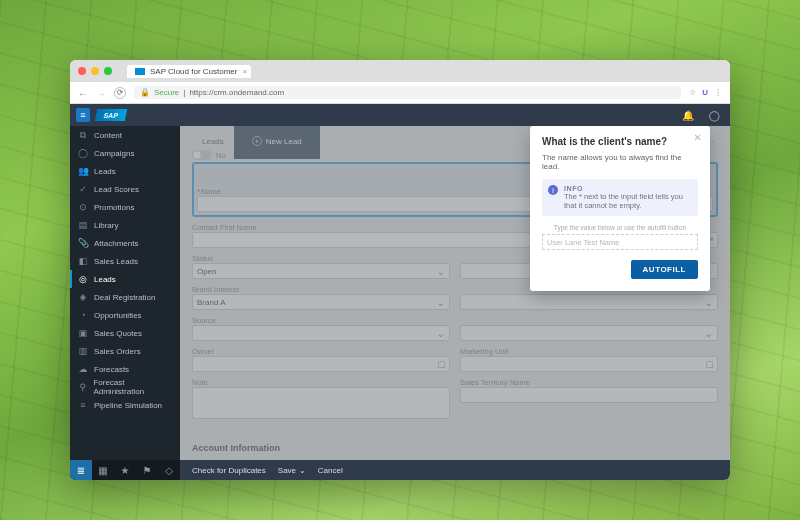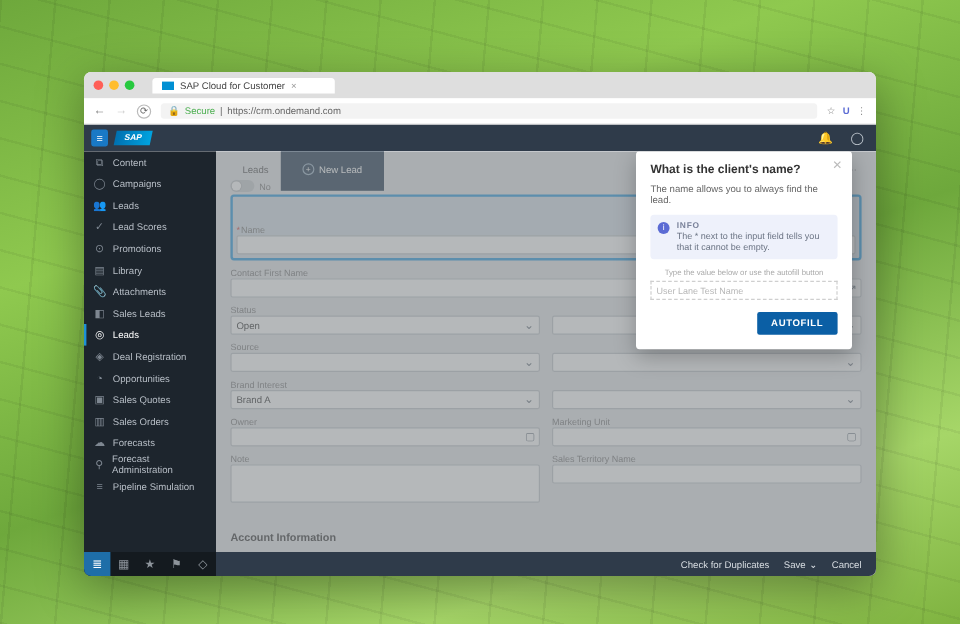--- a/index.html
+++ b/index.html
@@ -14,21 +14,21 @@
   }
   .browser-window {
     position: absolute; left: 70px; top: 60px; width: 660px; height: 420px;
     background: #ffffff; border-radius: 6px; box-shadow: 0 10px 40px rgba(0,0,0,0.35);
     display: flex; flex-direction: column; overflow: hidden;
   }
   
   .titlebar { height: 22px; background: #dedede; display:flex; align-items:center; padding:0 8px; gap:5px; font-size:9px; color:#555;}
   .traffic { width:8px; height:8px; border-radius:50%; }
   .t-red{background:#ff5f56;} .t-yel{background:#ffbd2e;} .t-grn{background:#27c93f;}
-  .tab { margin-left:10px; background:#fff; padding:2px 32px 2px 8px; border-radius:3px 3px 0 0; display:flex; align-items:center; gap:5px; font-size:8px; color:#444;}
+  .tab { margin-left:10px; background:#fff; padding:2px 4px 2px 8px; border-radius:3px 3px 0 0; display:flex; align-items:center; gap:5px; font-size:8px; color:#444;}
   .sap-fav { width:10px; height:7px; background:#008fd3; }
   
   .urlbar { height:22px; background:#fff; border-bottom:1px solid #ddd; display:flex; align-items:center; padding:0 8px; gap:8px; font-size:8px; color:#666;}
   .circ-btn { width:12px; height:12px; border:1px solid #bbb; border-radius:50%; display:flex; align-items:center; justify-content:center; font-size:8px;}
   .arrow { color:#777; font-size:10px;}
   .urlfield { flex:1; background:#f3f3f3; border-radius:3px; padding:2px 6px; display:flex; align-items:center; gap:4px;}
   .lock { color:#4caf50; font-size:8px;}
   .secure { color:#4caf50; }
   .righticons { display:flex; gap:6px; color:#888;}
   
@@ -66,21 +66,21 @@
   .textarea { height:32px; }
   .two-col { display:flex; gap:10px;}
   .two-col > div { flex:1; }
   .highlight-field { border:2px solid #3aa3e3; border-radius:3px; padding:3px; background:rgba(58,163,227,0.08);}
   .highlight-field .field-label { margin-top:20px;}
   .section-heading { margin-top:24px; font-weight:bold; color:#4a4a4a; font-size:9px;}
   .toggle-no { display:inline-flex; align-items:center; gap:4px; }
   .toggle-track { width:20px; height:10px; background:#cfd3d6; border-radius:5px; position:relative;}
   .toggle-knob { width:8px; height:8px; background:#fff; border-radius:50%; position:absolute; left:1px; top:1px; box-shadow:0 0 1px rgba(0,0,0,0.4);}
   
-  .bottombar { position:absolute; left:0; right:0; bottom:0; height:20px; background:#2f3b4a; color:#d8dde2; font-size:8px; display:flex; align-items:center; justify-content:flex-end; gap:12px; padding:0 12px;}
+  .bottombar { position:absolute; left:0; right:0; bottom:0; height:20px; background:#2f3b4a; color:#d8dde2; font-size:8px; display:flex; align-items:center; justify-content:flex-start; gap:12px; padding:0 12px;}
   .bottombar span { display:flex; align-items:center; gap:3px;}
   
   .popover { position:absolute; top:0; right:20px; width:180px; background:#fff; box-shadow:0 6px 18px rgba(0,0,0,0.25); border-radius:3px; padding:10px 12px 12px 12px; z-index:5;}
   .pop-close { position:absolute; top:6px; right:8px; color:#bbb; font-size:10px; }
   .pop-title { font-weight:bold; font-size:10px; color:#333; margin-bottom:6px;}
   .pop-sub { font-size:8px; color:#666; margin-bottom:8px;}
   .infobox { background:#eef1fb; border-radius:3px; padding:6px 8px 6px 22px; font-size:7.5px; color:#6b7484; position:relative; margin-bottom:8px;}
   .infobox .info-icon { position:absolute; left:6px; top:6px; width:10px; height:10px; border-radius:50%; background:#5b6bd4; color:#fff; font-size:7px; display:flex; align-items:center; justify-content:center;}
   .infobox .info-label { color:#7a829a; letter-spacing:0.6px; font-weight:bold; font-size:7px;}
   .pop-hint { text-align:center; font-size:6.5px; color:#aaa; margin-bottom:3px;}
@@ -251,35 +251,35 @@
             </div>
           </div>
           <div>
             <div class="field-label">&nbsp;</div>
             <div class="textfield select"></div>
           </div>
         </div>
 
         <div class="two-col">
           <div>
-            <div class="field-label">Source</div>
-            <div class="textfield select"></div>
-          </div>
-          <div>
-            <div class="field-label">&nbsp;</div>
-            <div class="textfield select"></div>
-          </div>
-        </div>
-
-        <div class="two-col">
-          <div>
             <div class="field-label">Brand Interest</div>
             <div class="textfield select">
               <span>Brand A</span>
             </div>
+          </div>
+          <div>
+            <div class="field-label">&nbsp;</div>
+            <div class="textfield select"></div>
+          </div>
+        </div>
+
+        <div class="two-col">
+          <div>
+            <div class="field-label">Source</div>
+            <div class="textfield select"></div>
           </div>
           <div>
             <div class="field-label">&nbsp;</div>
             <div class="textfield select"></div>
           </div>
         </div>
 
         <div class="two-col">
           <div>
             <div class="field-label">Owner</div>

